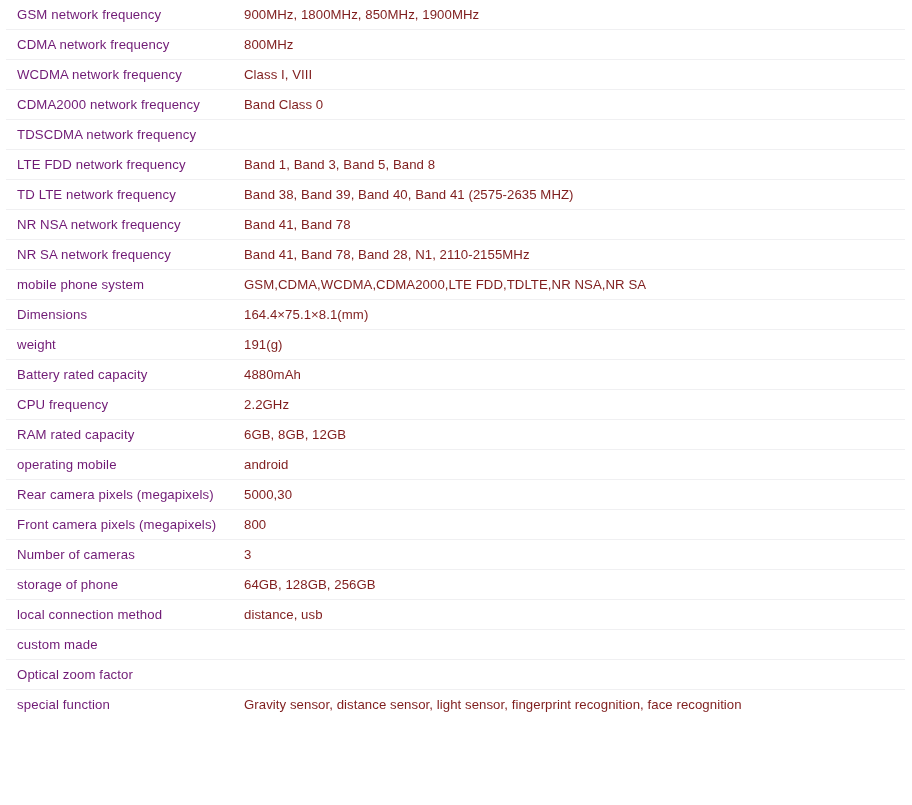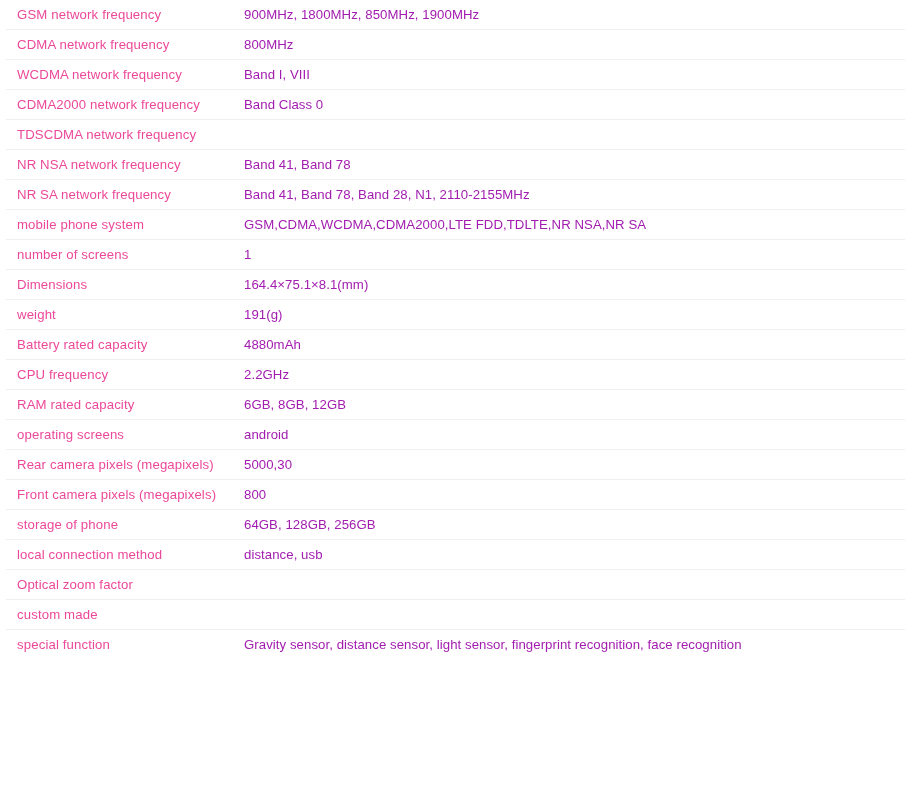--- a/index.html
+++ b/index.html
@@ -35,27 +35,27 @@
     white-space: nowrap;
     overflow: hidden;
   }
 
   
   .spec-row .gutter-left  { width: 6px;  border-bottom: none; }
   .spec-row .gutter-right { width: 7px;  border-bottom: none; }
 
   .spec-row .cell-label {
     width: 223px;
-    color: #ec4899;
+    color: #701a75;
     padding-left: 11px;
     letter-spacing: 0.01em;
   }
 
   .spec-row .cell-value {
-    color: #a21caf;
+    color: #7f1d1d;
     padding-left: 4px;
     letter-spacing: 0.005em;
   }
 
   
   .spec-row.last .cell { border-bottom: none; }
 </style>
 </head>
 <body>
 
@@ -69,61 +69,67 @@
       </tr>
       <tr class="spec-row">
         <td class="cell gutter-left"></td>
         <td class="cell cell-label">CDMA network frequency</td>
         <td class="cell cell-value">800MHz</td>
         <td class="cell gutter-right"></td>
       </tr>
       <tr class="spec-row">
         <td class="cell gutter-left"></td>
         <td class="cell cell-label">WCDMA network frequency</td>
-        <td class="cell cell-value">Band I, VIII</td>
+        <td class="cell cell-value">Class I, VIII</td>
         <td class="cell gutter-right"></td>
       </tr>
       <tr class="spec-row">
         <td class="cell gutter-left"></td>
         <td class="cell cell-label">CDMA2000 network frequency</td>
         <td class="cell cell-value">Band Class 0</td>
         <td class="cell gutter-right"></td>
       </tr>
       <tr class="spec-row">
         <td class="cell gutter-left"></td>
         <td class="cell cell-label">TDSCDMA network frequency</td>
         <td class="cell cell-value"></td>
         <td class="cell gutter-right"></td>
       </tr>
       <tr class="spec-row">
         <td class="cell gutter-left"></td>
+        <td class="cell cell-label">LTE FDD network frequency</td>
+        <td class="cell cell-value">Band 1, Band 3, Band 5, Band 8</td>
+        <td class="cell gutter-right"></td>
+      </tr>
+      <tr class="spec-row">
+        <td class="cell gutter-left"></td>
+        <td class="cell cell-label">TD LTE network frequency</td>
+        <td class="cell cell-value">Band 38, Band 39, Band 40, Band 41 (2575-2635 MHZ)</td>
+        <td class="cell gutter-right"></td>
+      </tr>
+      <tr class="spec-row">
+        <td class="cell gutter-left"></td>
         <td class="cell cell-label">NR NSA network frequency</td>
         <td class="cell cell-value">Band 41, Band 78</td>
         <td class="cell gutter-right"></td>
       </tr>
       <tr class="spec-row">
         <td class="cell gutter-left"></td>
         <td class="cell cell-label">NR SA network frequency</td>
         <td class="cell cell-value">Band 41, Band 78, Band 28, N1, 2110-2155MHz</td>
         <td class="cell gutter-right"></td>
       </tr>
       <tr class="spec-row">
         <td class="cell gutter-left"></td>
         <td class="cell cell-label">mobile phone system</td>
         <td class="cell cell-value">GSM,CDMA,WCDMA,CDMA2000,LTE FDD,TDLTE,NR NSA,NR SA</td>
         <td class="cell gutter-right"></td>
       </tr>
       <tr class="spec-row">
         <td class="cell gutter-left"></td>
-        <td class="cell cell-label">number of screens</td>
-        <td class="cell cell-value">1</td>
-        <td class="cell gutter-right"></td>
-      </tr>
-      <tr class="spec-row">
-        <td class="cell gutter-left"></td>
         <td class="cell cell-label">Dimensions</td>
         <td class="cell cell-value">164.4×75.1×8.1(mm)</td>
         <td class="cell gutter-right"></td>
       </tr>
       <tr class="spec-row">
         <td class="cell gutter-left"></td>
         <td class="cell cell-label">weight</td>
         <td class="cell cell-value">191(g)</td>
         <td class="cell gutter-right"></td>
       </tr>
@@ -140,60 +146,66 @@
         <td class="cell gutter-right"></td>
       </tr>
       <tr class="spec-row">
         <td class="cell gutter-left"></td>
         <td class="cell cell-label">RAM rated capacity</td>
         <td class="cell cell-value">6GB, 8GB, 12GB</td>
         <td class="cell gutter-right"></td>
       </tr>
       <tr class="spec-row">
         <td class="cell gutter-left"></td>
-        <td class="cell cell-label">operating screens</td>
+        <td class="cell cell-label">operating mobile</td>
         <td class="cell cell-value">android</td>
         <td class="cell gutter-right"></td>
       </tr>
       <tr class="spec-row">
         <td class="cell gutter-left"></td>
         <td class="cell cell-label">Rear camera pixels (megapixels)</td>
         <td class="cell cell-value">5000,30</td>
         <td class="cell gutter-right"></td>
       </tr>
       <tr class="spec-row">
         <td class="cell gutter-left"></td>
         <td class="cell cell-label">Front camera pixels (megapixels)</td>
         <td class="cell cell-value">800</td>
         <td class="cell gutter-right"></td>
       </tr>
       <tr class="spec-row">
         <td class="cell gutter-left"></td>
+        <td class="cell cell-label">Number of cameras</td>
+        <td class="cell cell-value">3</td>
+        <td class="cell gutter-right"></td>
+      </tr>
+      <tr class="spec-row">
+        <td class="cell gutter-left"></td>
         <td class="cell cell-label">storage of phone</td>
         <td class="cell cell-value">64GB, 128GB, 256GB</td>
         <td class="cell gutter-right"></td>
       </tr>
       <tr class="spec-row">
         <td class="cell gutter-left"></td>
         <td class="cell cell-label">local connection method</td>
         <td class="cell cell-value">distance, usb</td>
         <td class="cell gutter-right"></td>
       </tr>
       <tr class="spec-row">
         <td class="cell gutter-left"></td>
+        <td class="cell cell-label">custom made</td>
+        <td class="cell cell-value"></td>
+        <td class="cell gutter-right"></td>
+      </tr>
+      <tr class="spec-row">
+        <td class="cell gutter-left"></td>
         <td class="cell cell-label">Optical zoom factor</td>
         <td class="cell cell-value"></td>
         <td class="cell gutter-right"></td>
       </tr>
-      <tr class="spec-row">
-        <td class="cell gutter-left"></td>
-        <td class="cell cell-label">custom made</td>
-        <td class="cell cell-value"></td>
-        <td class="cell gutter-right"></td>
-      </tr>
       <tr class="spec-row last">
         <td class="cell gutter-left"></td>
         <td class="cell cell-label">special function</td>
         <td class="cell cell-value">Gravity sensor, distance sensor, light sensor, fingerprint recognition, face recognition</td>
         <td class="cell gutter-right"></td>
       </tr>
     </tbody>
 </table>
 
 </body></html>

